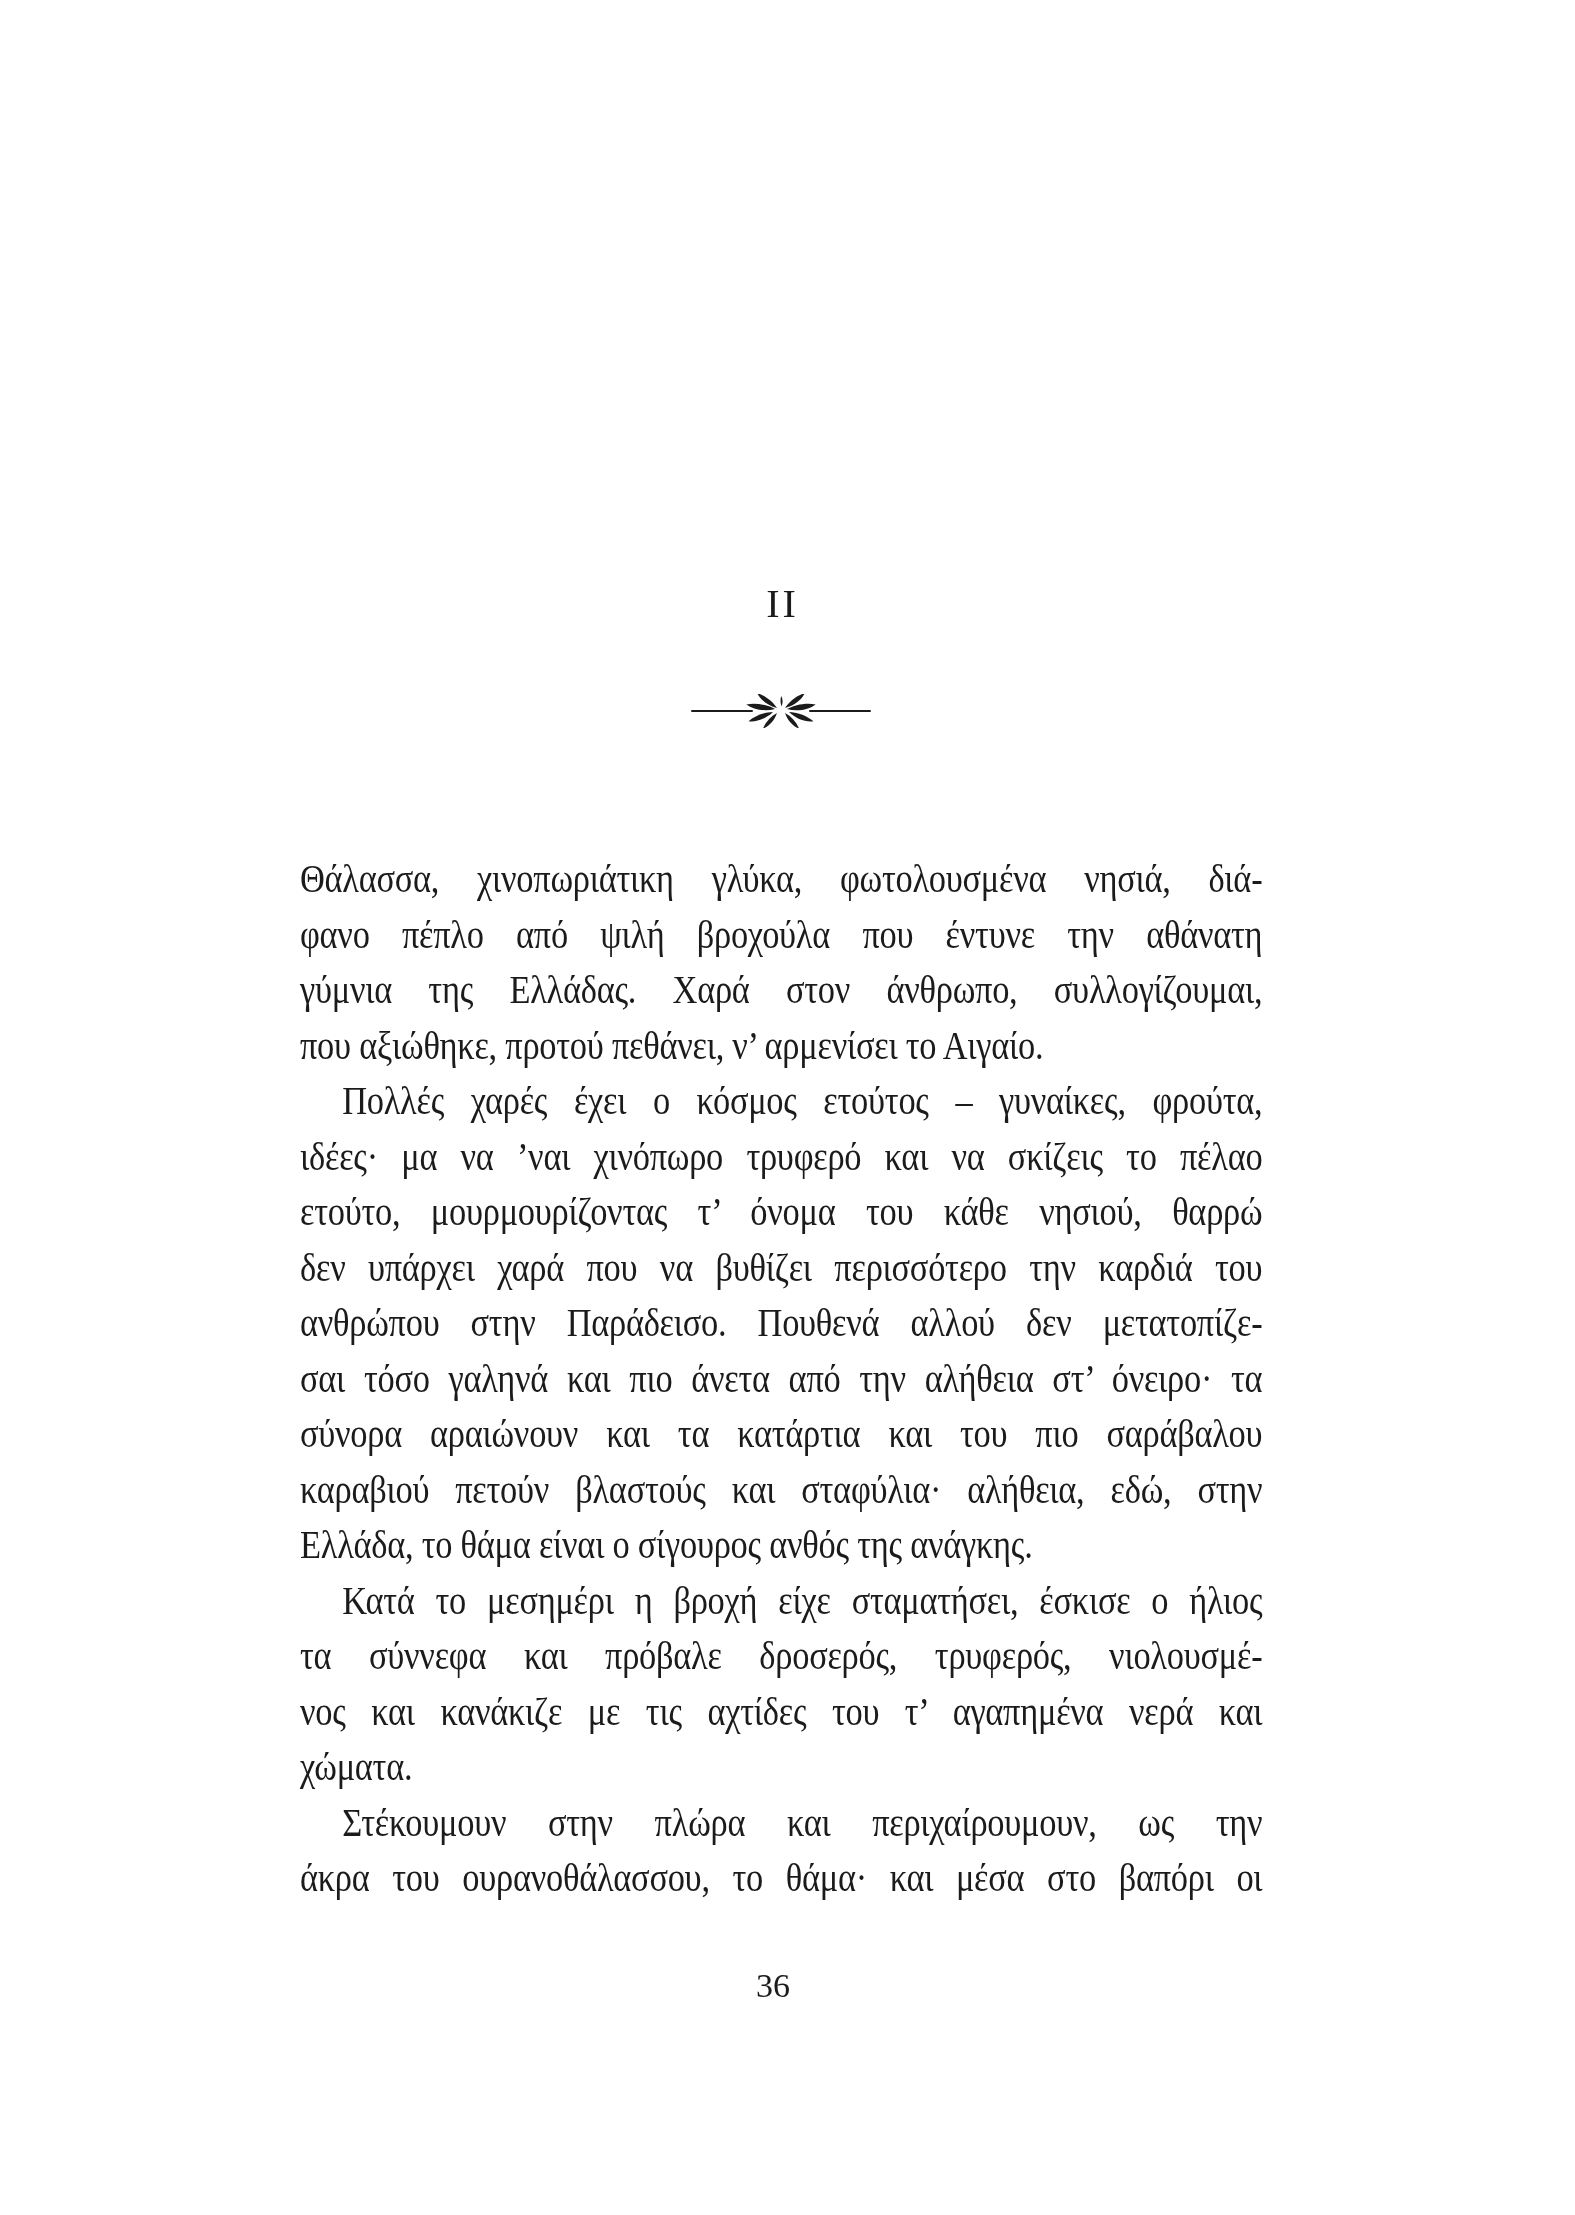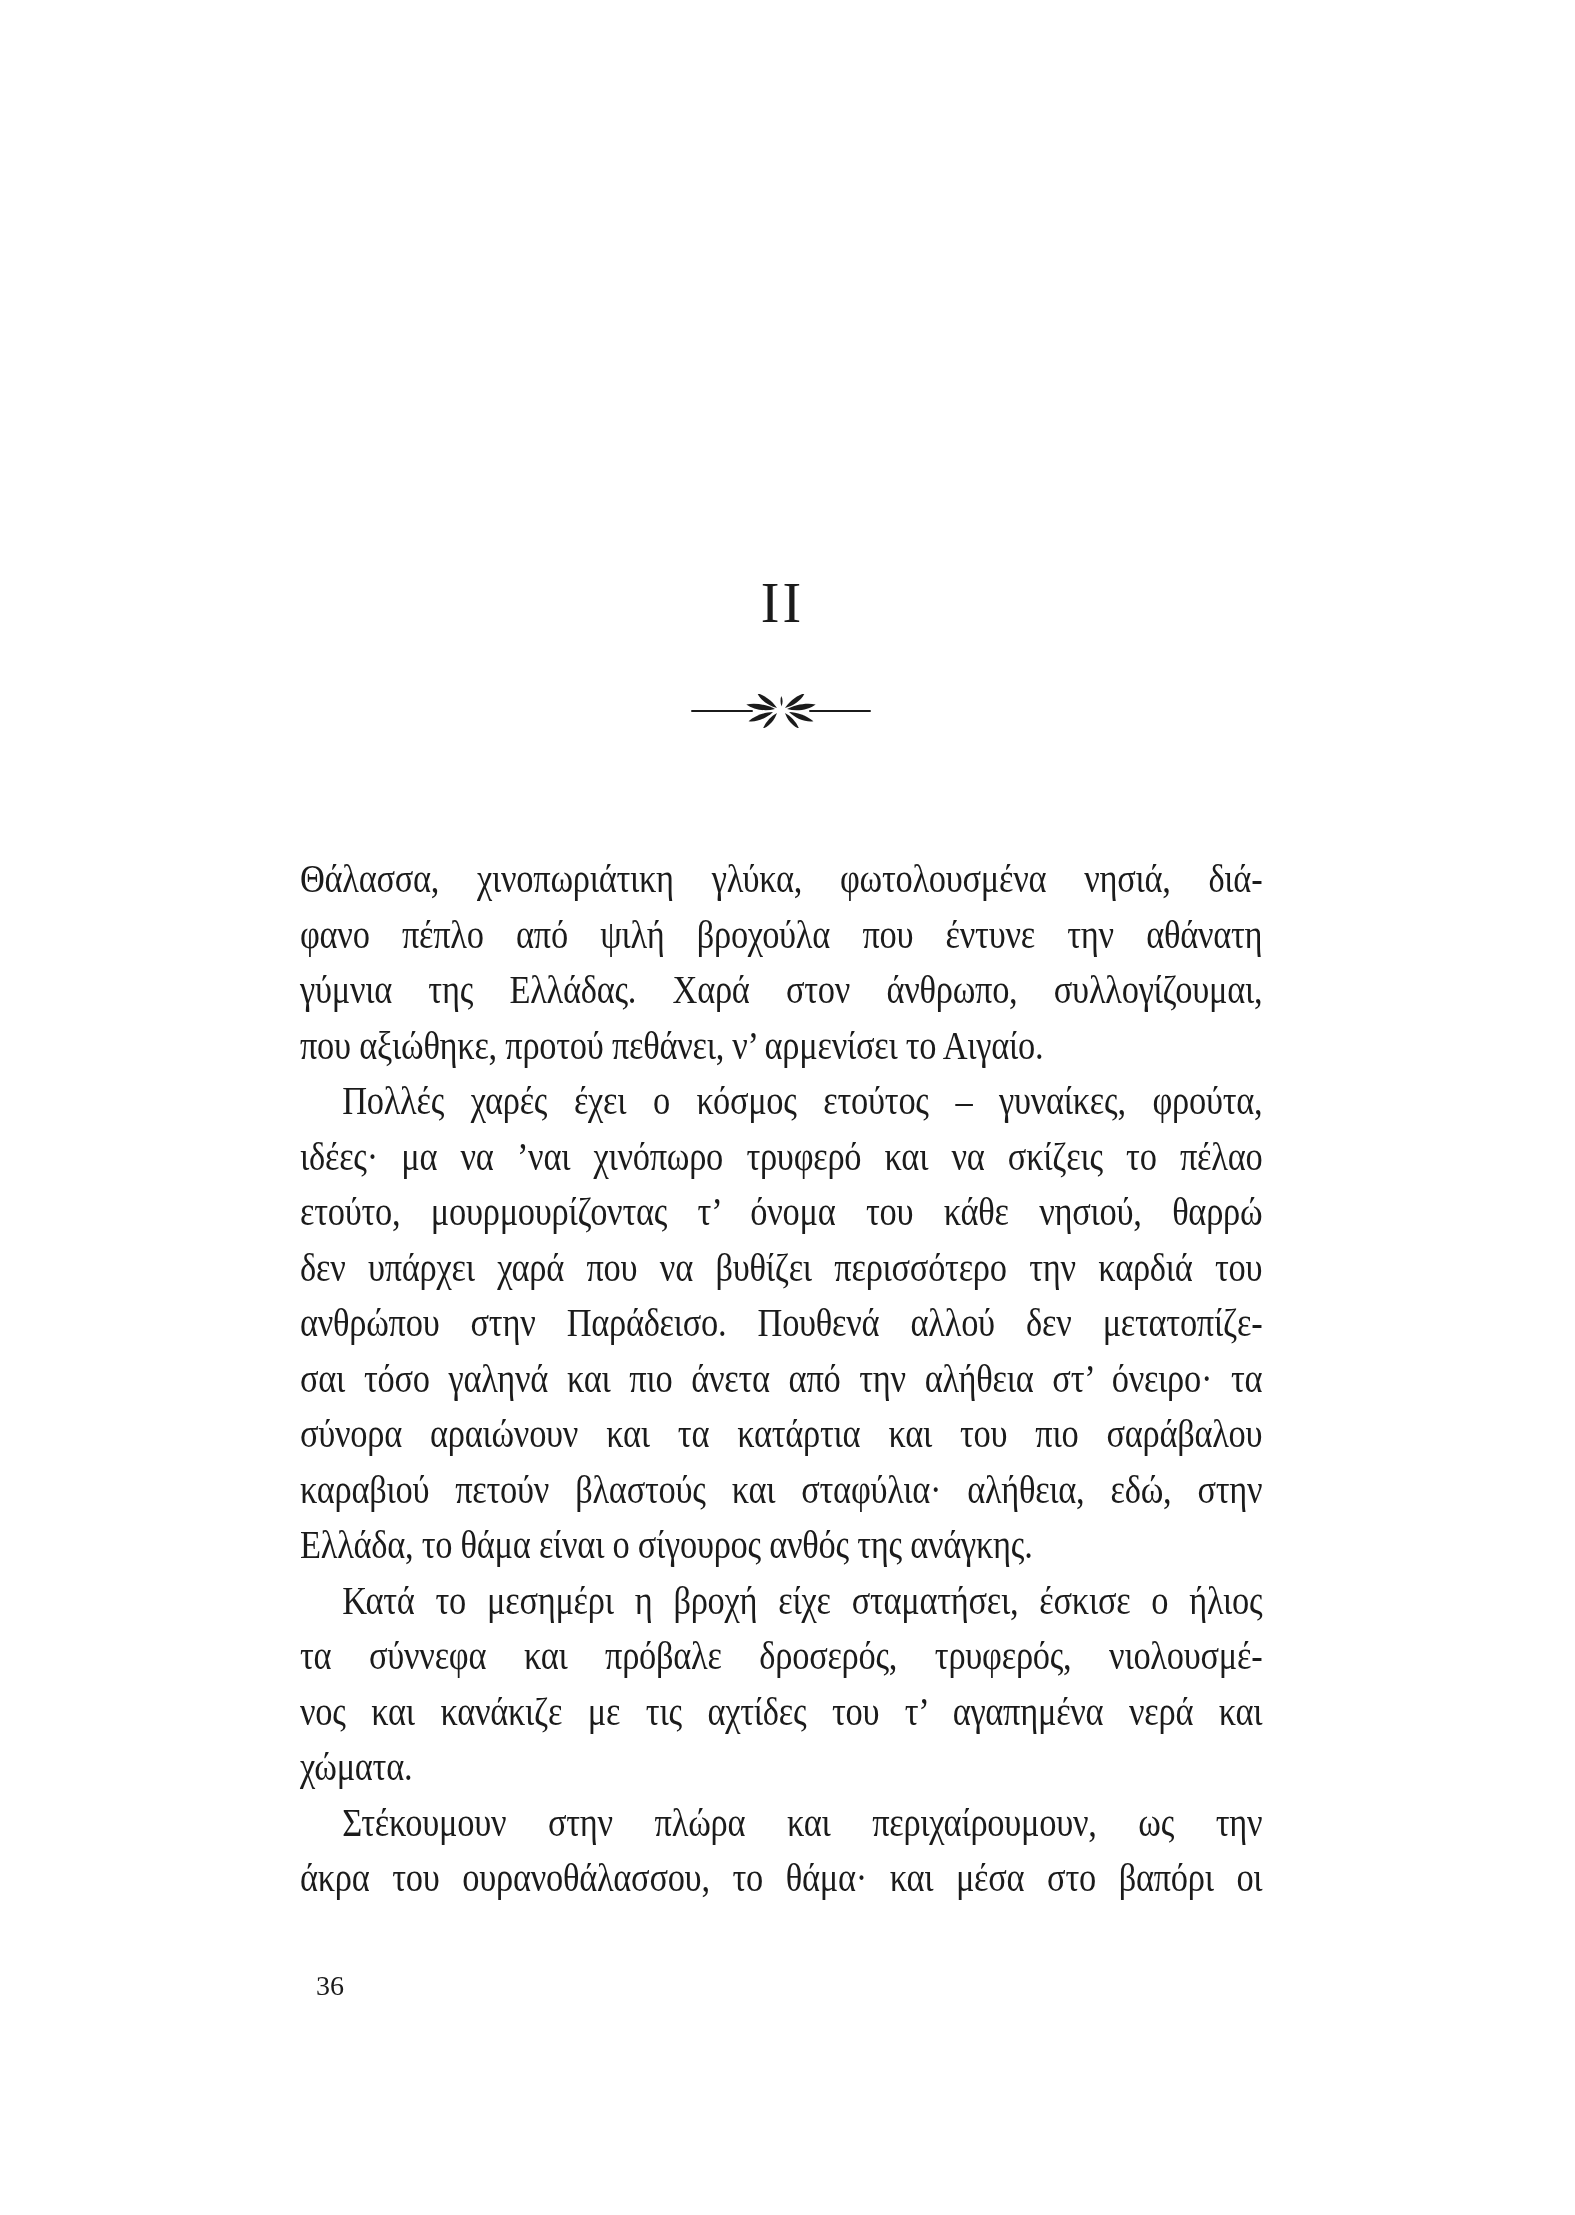--- a/index.html
+++ b/index.html
@@ -7,21 +7,21 @@
     position:relative;
     width:1575px;height:2215px;
     background:#ffffff;
     color:#1b1b1b;
     font-family:"Liberation Serif","DejaVu Serif",serif;
     overflow:hidden;
   }
   .chapter-number{
     position:absolute;left:300px;top:577px;width:962px;
     text-align:center;
-    font-size:56px;line-height:53px;
+    font-size:40px;line-height:53px;
     letter-spacing:3px;padding-left:3px;box-sizing:border-box;
   }
   .ornament{
     position:absolute;left:300px;top:694px;width:962px;
     display:flex;justify-content:center;
   }
   .ornament svg{display:block;}
   .body-text{
     position:absolute;left:300px;top:851px;width:1119px;
     transform:scaleX(0.86);transform-origin:0 0;
@@ -30,23 +30,23 @@
   .line{
     height:55.5px;
     white-space:nowrap;
     text-align:justify;
     text-align-last:justify;
     text-justify:inter-word;
   }
   .line.parend{text-align-last:left;}
   .line.indent{padding-left:49px;}
   .page-number{
-    position:absolute;left:316px;top:1969px;width:962px;
-    text-align:left;
-    font-size:28px;line-height:34px;
+    position:absolute;left:292px;top:1969px;width:962px;
+    text-align:center;
+    font-size:34px;line-height:34px;
   }
 </style>
 </head>
 <body>
 
 <div class="page">
 
   <div class="chapter-number">II</div>
 
   <div class="ornament">

